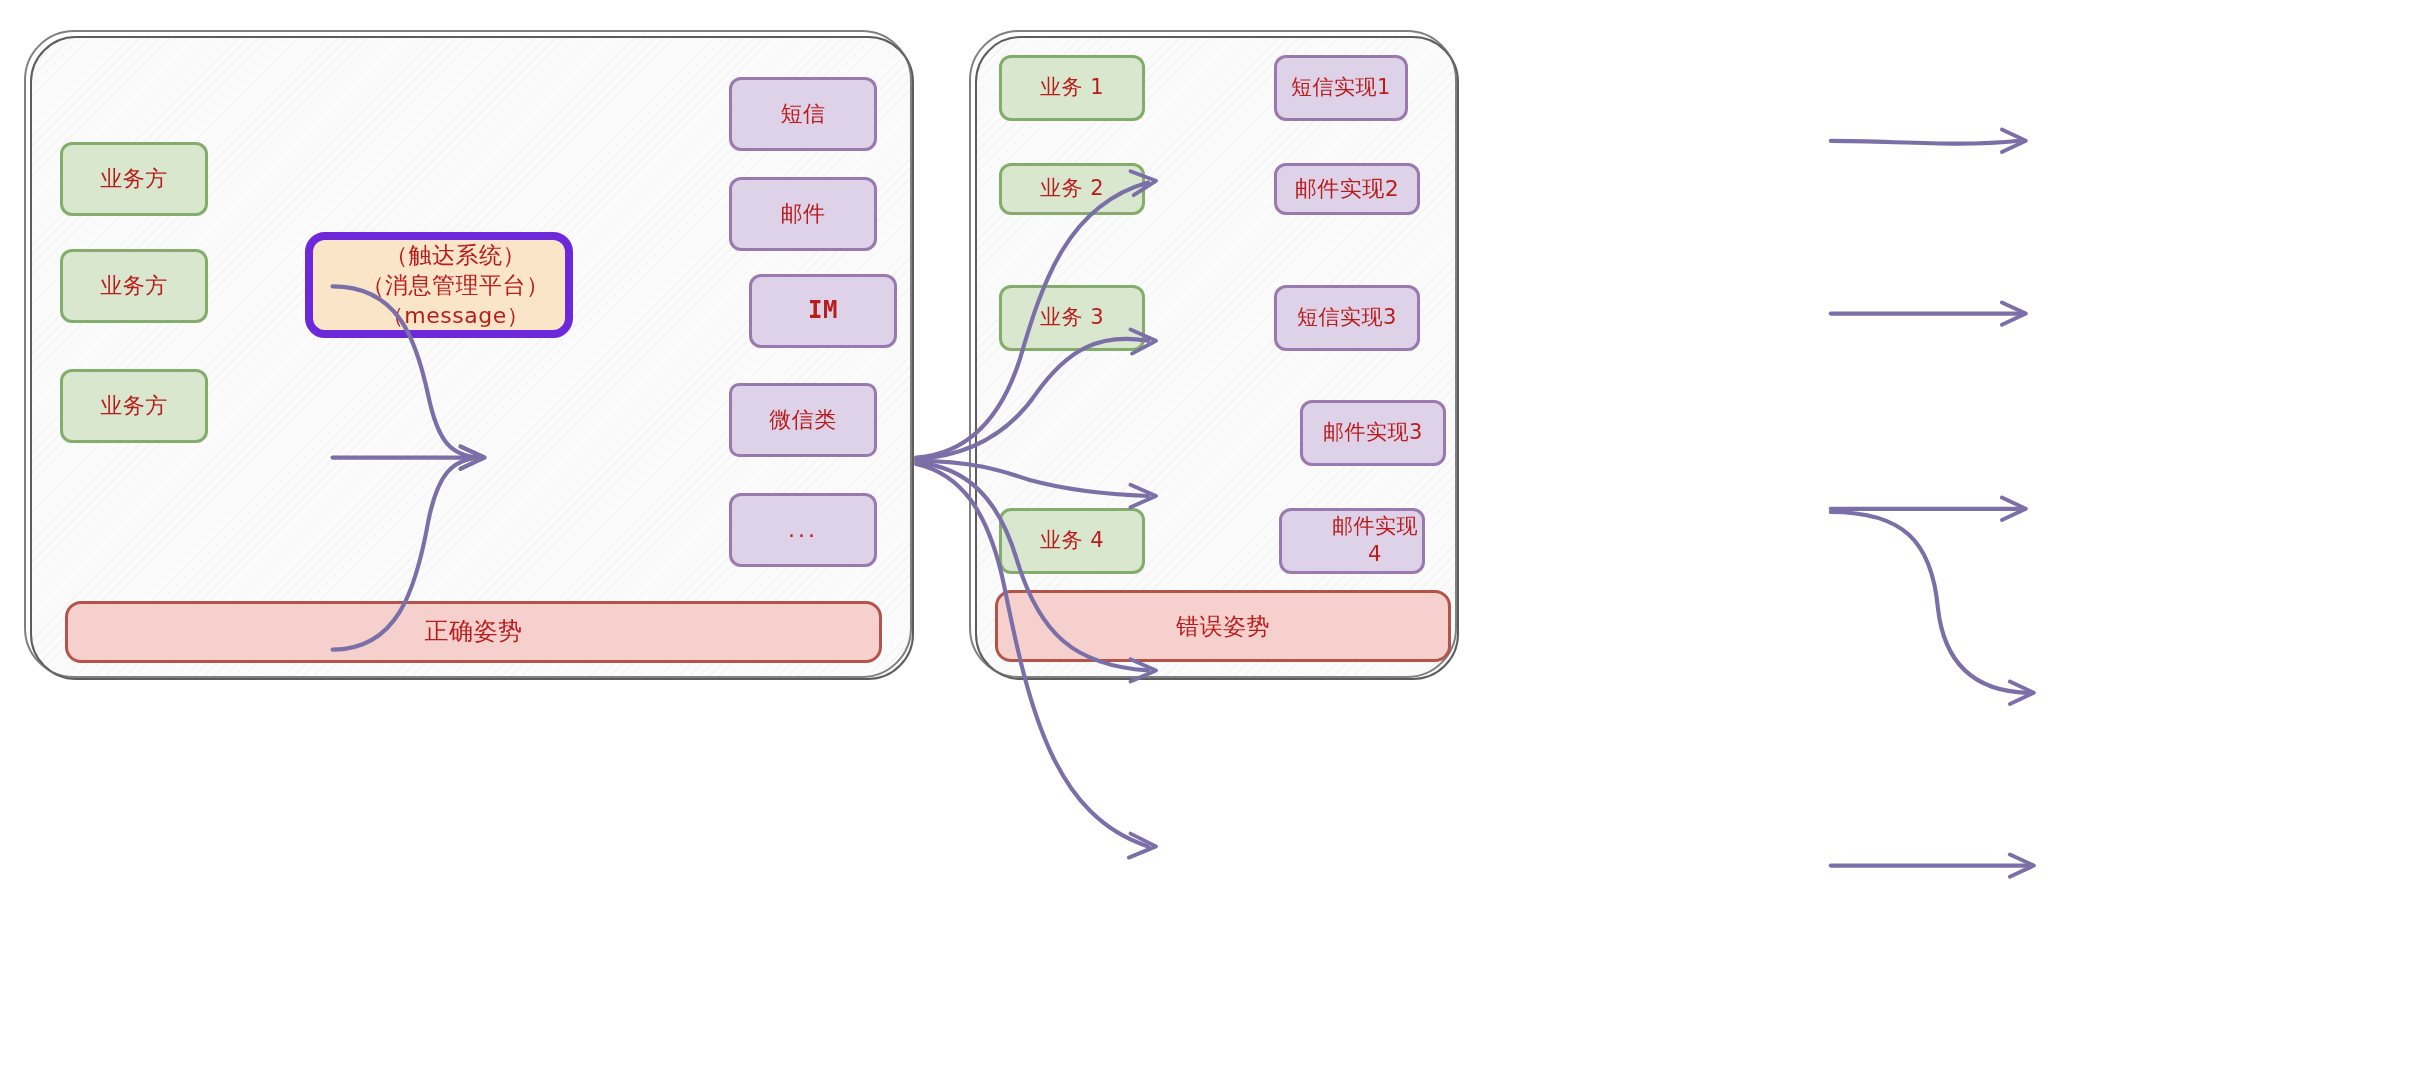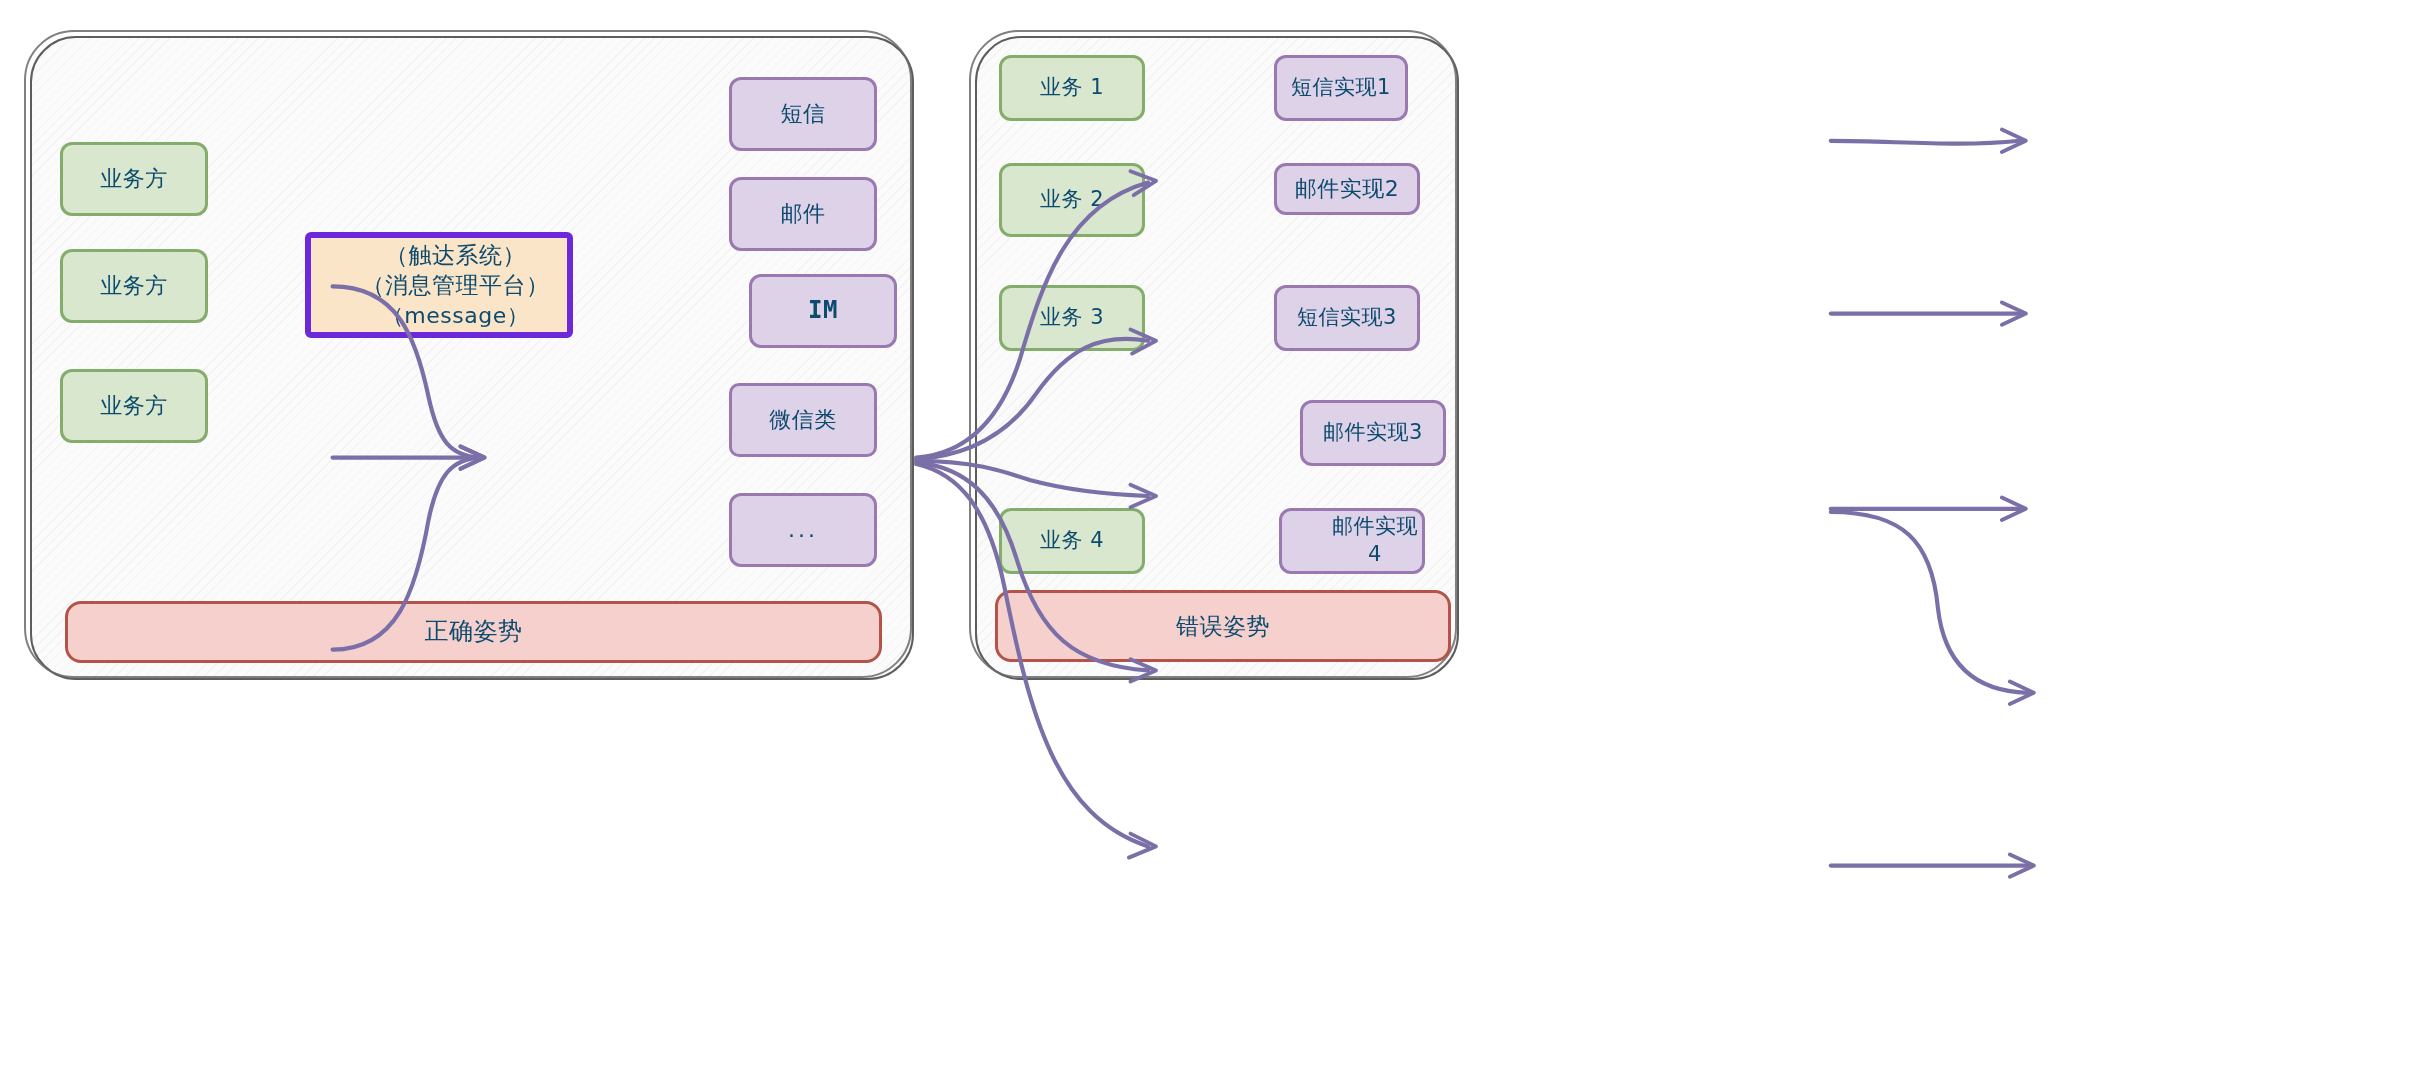--- a/index.html
+++ b/index.html
@@ -51,29 +51,29 @@
 
   
   .node {
     position: absolute;
     box-sizing: border-box;
     display: flex;
     align-items: center;
     justify-content: center;
     text-align: center;
     border-radius: 12px;
-    color: #0c4a6e;
+    color: #b91c1c;
     font-weight: 500;
     letter-spacing: 0.5px;
     line-height: 1.32;
     white-space: pre-line;
   }
   .node.green  { background: #d9e7cf; border: 3px solid #84ad6c; }
   .node.purple { background: #ded2e8; border: 3px solid #9a79b0; }
-  .node.orange { background: #fae5c8; border: 6px solid #6d28d9; border-radius: 6px; padding-left: 33px; }
+  .node.orange { background: #fae5c8; border: 8px solid #6d28d9; border-radius: 20px; padding-left: 33px; }
   .node.red    { background: #f5d0cd; border: 3px solid #b35349; border-radius: 16px; }
 
   .node.mono { font-family: "DejaVu Sans Mono", "Liberation Mono", monospace; }
 
   
   #arrows {
     position: absolute;
     left: 0; top: 0;
     width: 2424px; height: 1080px;
     pointer-events: none;
@@ -109,21 +109,21 @@
   <div class="node purple" style="left:729px; top:493px; width:148px; height:74px; font-size:22px; letter-spacing:3px;">...</div>
 
   <div class="node red" style="left:65px; top:601px; width:817px; height:62px; font-size:24px;">正确姿势</div>
 
   <div class="panel" style="left:975px; top:36px; width:484px; height:644px;">
     <div class="edge e1"></div>
     <div class="edge e2"></div>
   </div>
 
   <div class="node green" style="left:999px; top:55px; width:146px; height:66px; font-size:21px;">业务 1</div>
-  <div class="node green" style="left:999px; top:163px; width:146px; height:74px; font-size:21px;">业务 2</div>
+  <div class="node green" style="left:999px; top:163px; width:146px; height:52px; font-size:21px;">业务 2</div>
   <div class="node green" style="left:999px; top:285px; width:146px; height:66px; font-size:21px;">业务 3</div>
   <div class="node green" style="left:999px; top:508px; width:146px; height:66px; font-size:21px;">业务 4</div>
 
   <div class="node purple" style="left:1274px; top:55px; width:134px; height:66px; font-size:21px;">短信实现1</div>
   <div class="node purple" style="left:1274px; top:163px; width:146px; height:52px; font-size:22px;">邮件实现2</div>
   <div class="node purple" style="left:1274px; top:285px; width:146px; height:66px; font-size:21px;">短信实现3</div>
   <div class="node purple" style="left:1279px; top:400px; width:146px; height:66px; font-size:21px;margin-left:21px;">邮件实现3</div>
   <div class="node purple" style="left:1279px; top:508px; width:146px; height:66px; font-size:21px;padding-left:46px;">邮件实现4</div>
 
   <div class="node red" style="left:995px; top:590px; width:456px; height:72px; font-size:23px;">错误姿势</div>

